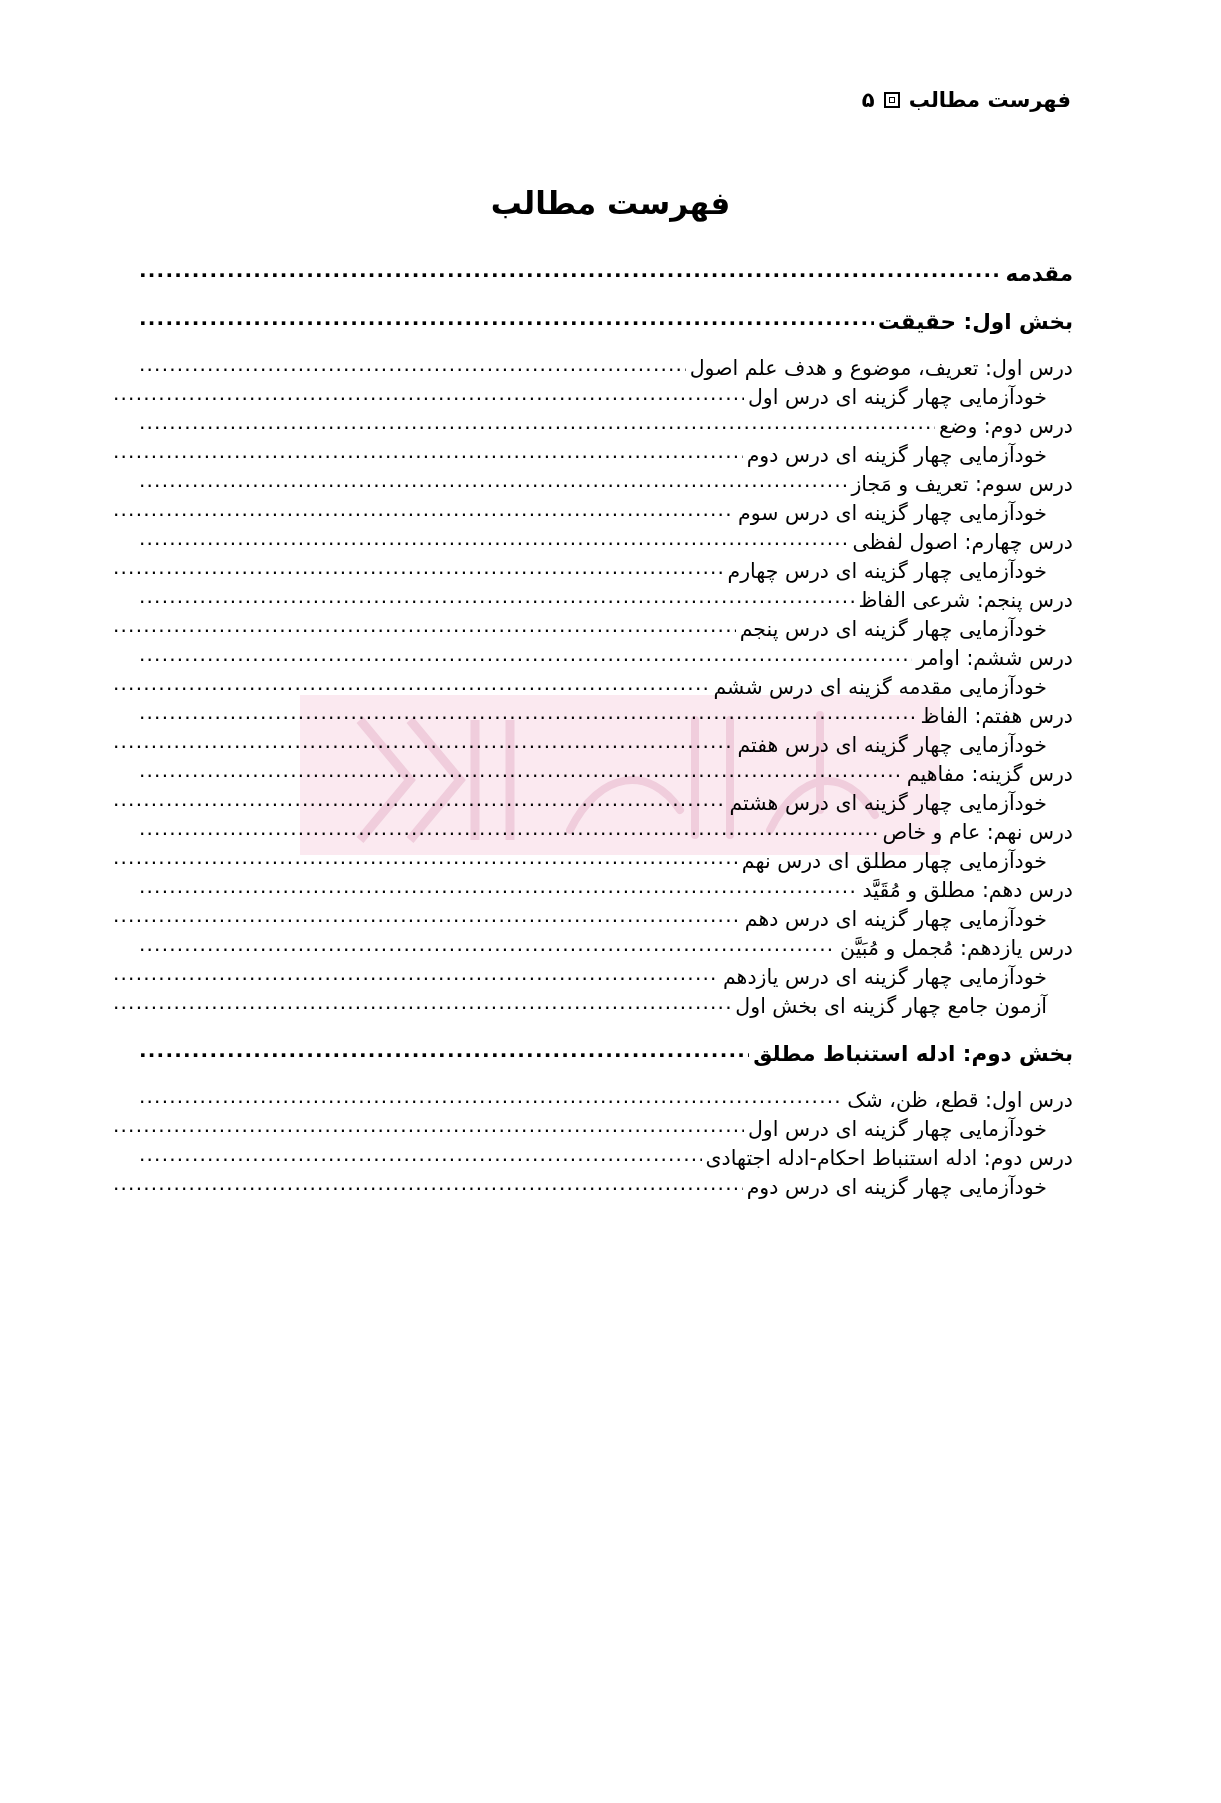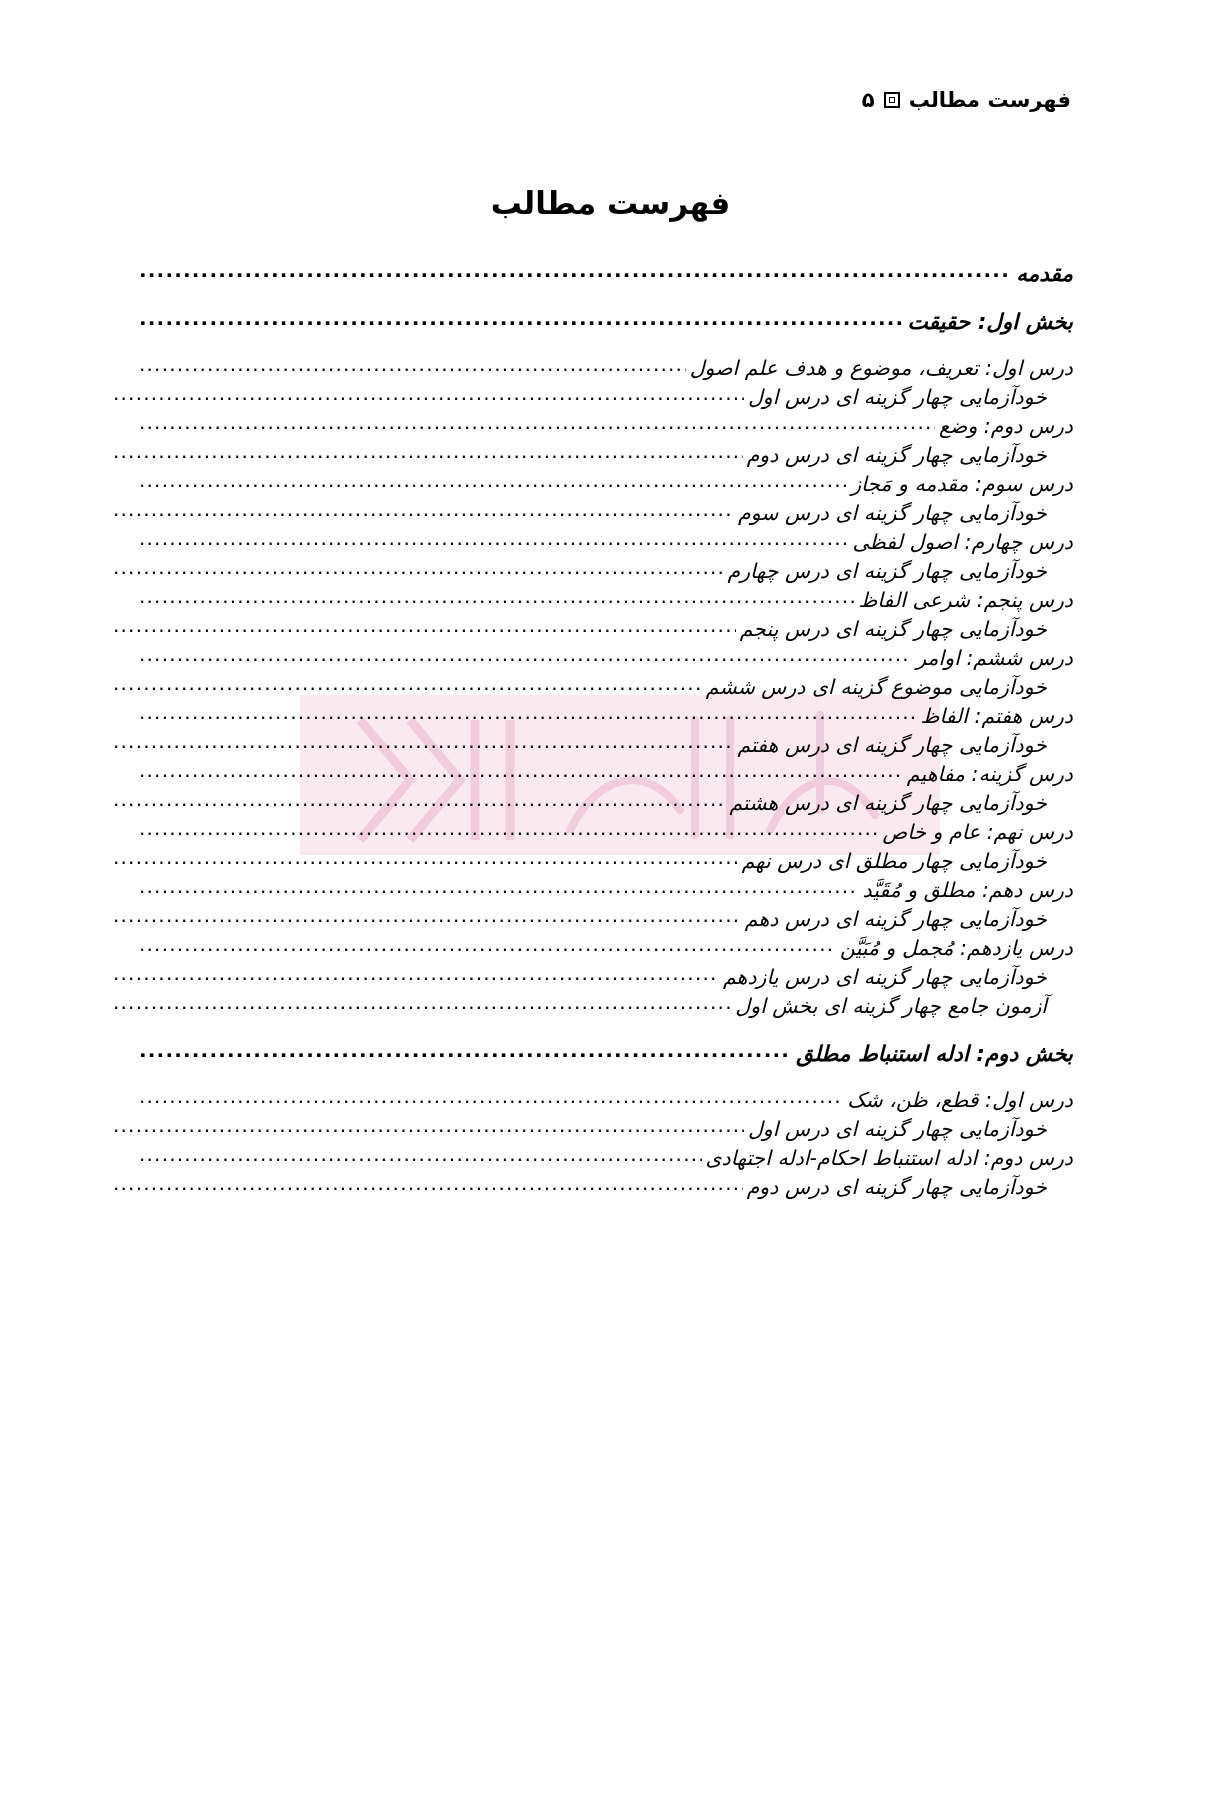--- a/index.html
+++ b/index.html
@@ -90,21 +90,20 @@
     align-items: baseline;
     width: 100%;
     font-size: 20.5px;
     line-height: 1.0;
     margin-bottom: 8.5px;
     white-space: nowrap;
   }
   .toc-row .label {
     flex: 0 0 auto;
     order: 1;
-    font-style: italic;
   }
   .toc-row .dots {
     flex: 1 1 auto;
     order: 2;
     overflow: hidden;
     margin: 0 4px;
     position: relative;
     top: -4px;
     font-size: 20px;
     letter-spacing: 1.2px;
@@ -187,21 +186,21 @@
         <span class="label">درس دوم: وضع</span>
         <span class="dots">................................................................................................................................................................................................................................................</span>
         <span class="page">۱۳</span>
       </div>
       <div class="toc-row row-level-2">
         <span class="label">خودآزمایی چهار گزینه ای درس دوم</span>
         <span class="dots">................................................................................................................................................................................................................................................</span>
         <span class="page">۳۰</span>
       </div>
       <div class="toc-row row-level-1">
-        <span class="label">درس سوم: مقدمه و مَجاز</span>
+        <span class="label">درس سوم: تعریف و مَجاز</span>
         <span class="dots">................................................................................................................................................................................................................................................</span>
         <span class="page">۳۱</span>
       </div>
       <div class="toc-row row-level-2">
         <span class="label">خودآزمایی چهار گزینه ای درس سوم</span>
         <span class="dots">................................................................................................................................................................................................................................................</span>
         <span class="page">۵۵</span>
       </div>
       <div class="toc-row row-level-1">
         <span class="label">درس چهارم: اصول لفظی</span>
@@ -222,21 +221,21 @@
         <span class="label">خودآزمایی چهار گزینه ای درس پنجم</span>
         <span class="dots">................................................................................................................................................................................................................................................</span>
         <span class="page">۷۵</span>
       </div>
       <div class="toc-row row-level-1">
         <span class="label">درس ششم: اوامر</span>
         <span class="dots">................................................................................................................................................................................................................................................</span>
         <span class="page">۷۵</span>
       </div>
       <div class="toc-row row-level-2">
-        <span class="label">خودآزمایی موضوع گزینه ای درس ششم</span>
+        <span class="label">خودآزمایی مقدمه گزینه ای درس ششم</span>
         <span class="dots">................................................................................................................................................................................................................................................</span>
         <span class="page">۱۳۲</span>
       </div>
       <div class="toc-row row-level-1">
         <span class="label">درس هفتم: الفاظ</span>
         <span class="dots">................................................................................................................................................................................................................................................</span>
         <span class="page">۱۳۳</span>
       </div>
       <div class="toc-row row-level-2">
         <span class="label">خودآزمایی چهار گزینه ای درس هفتم</span>

